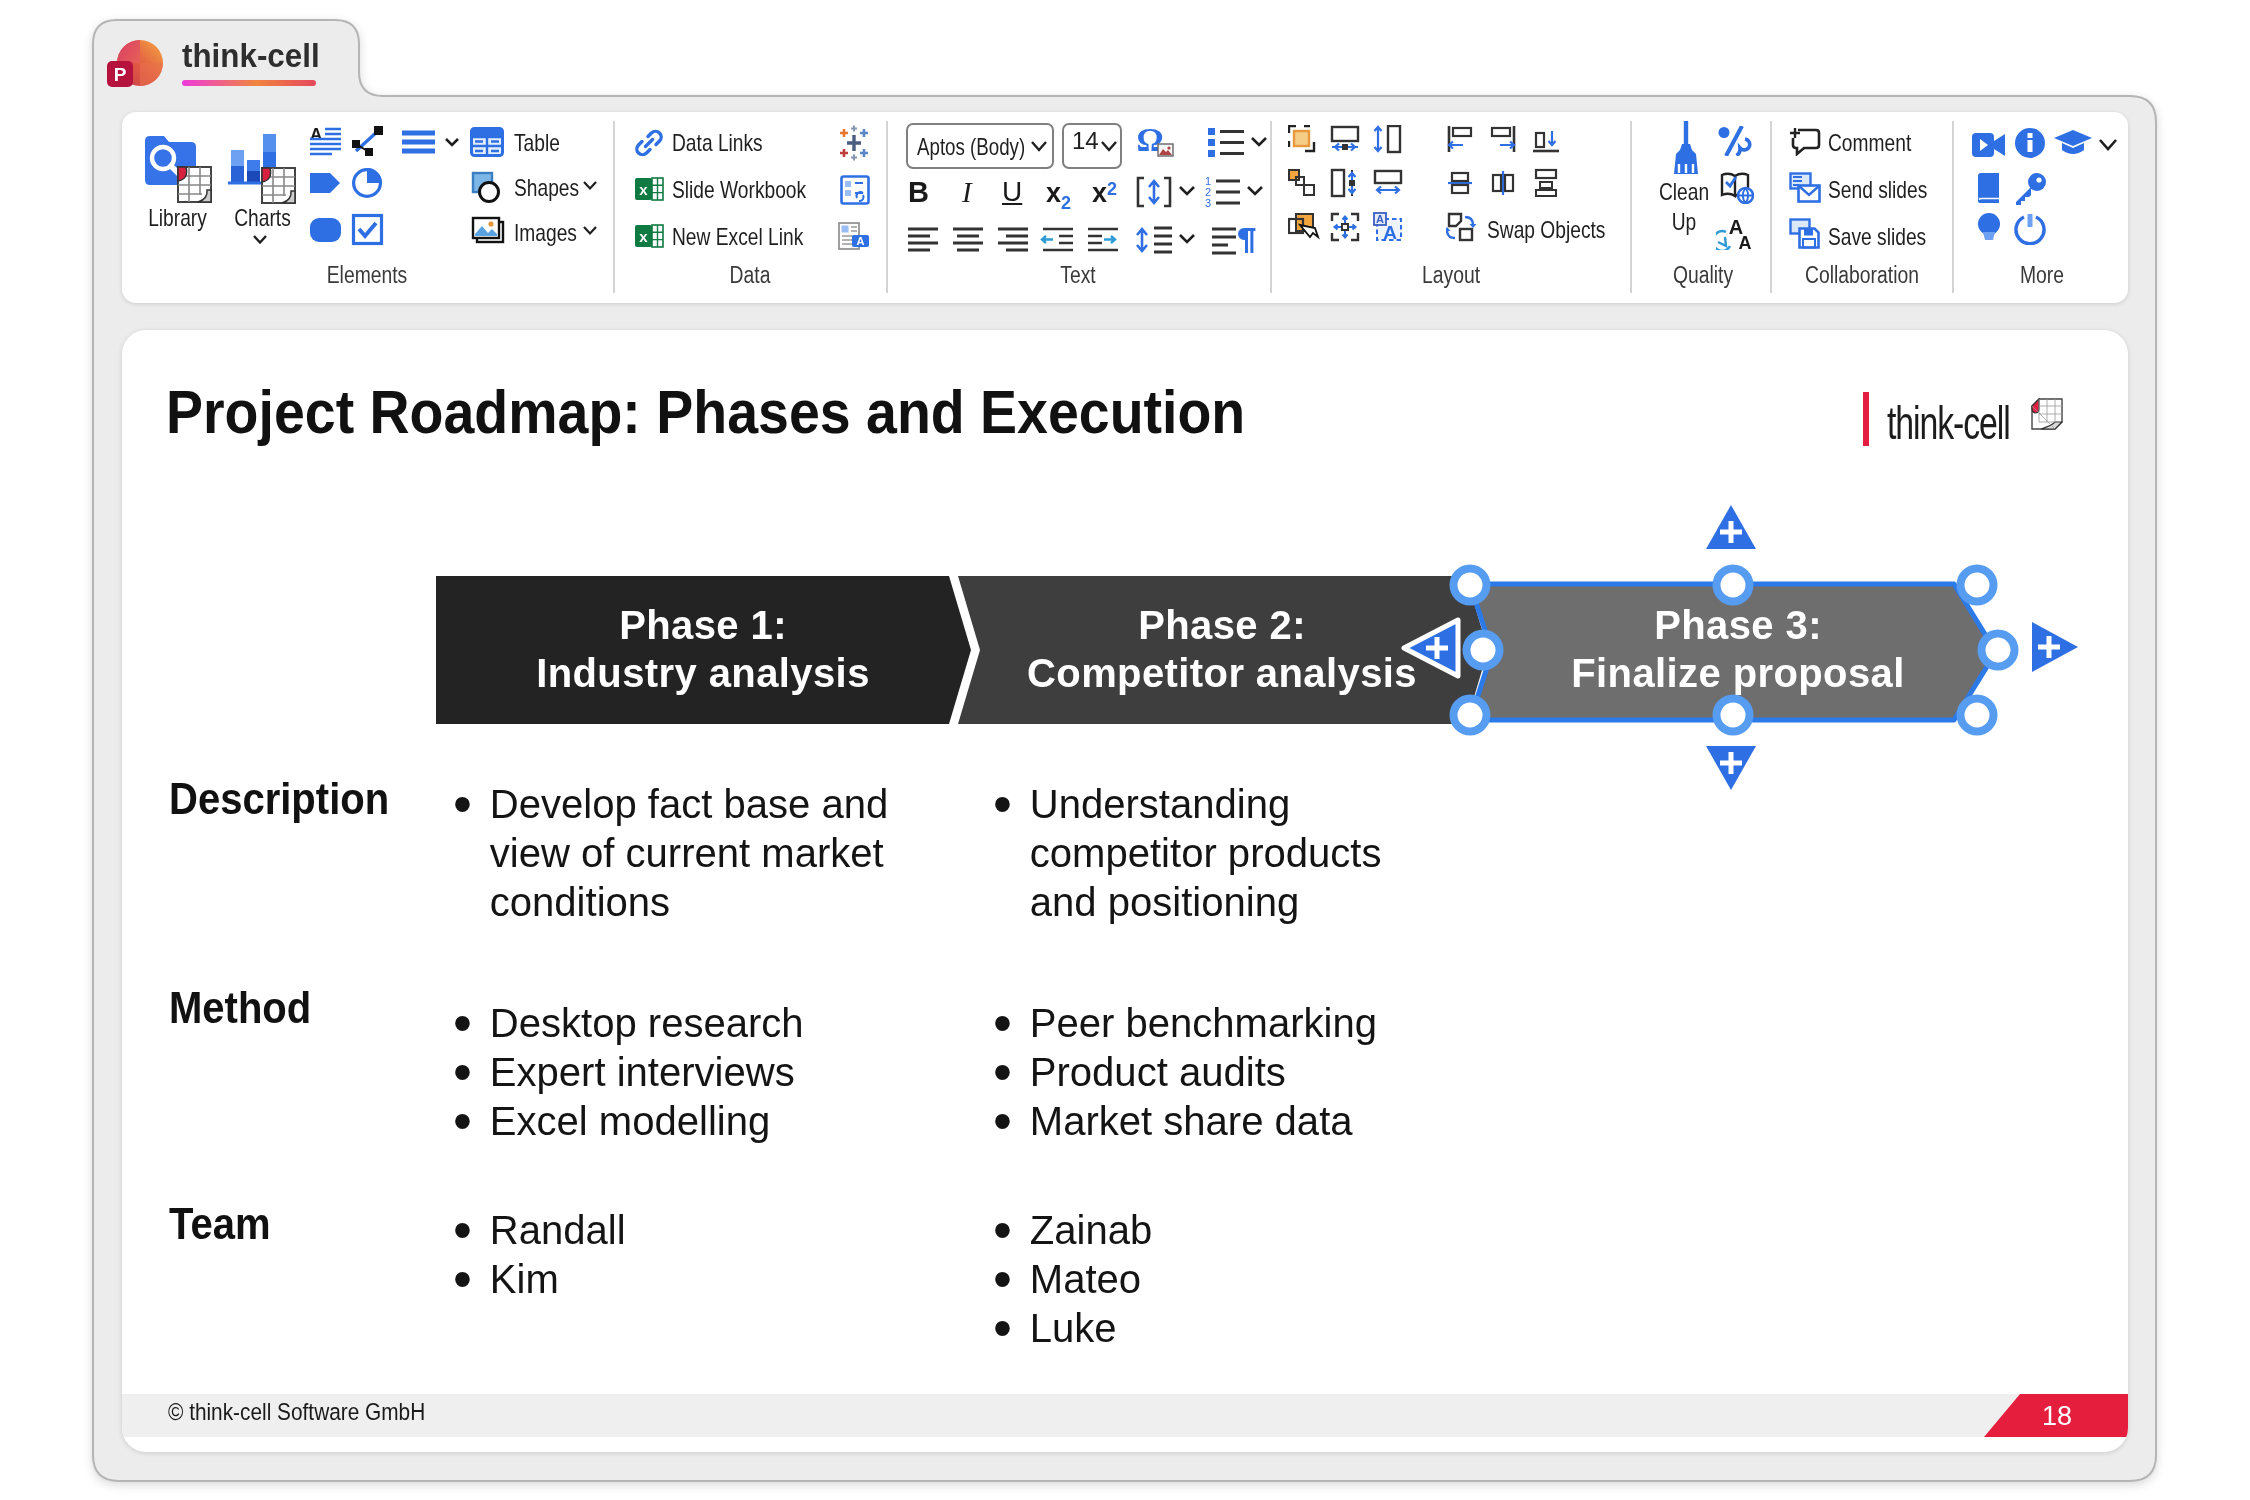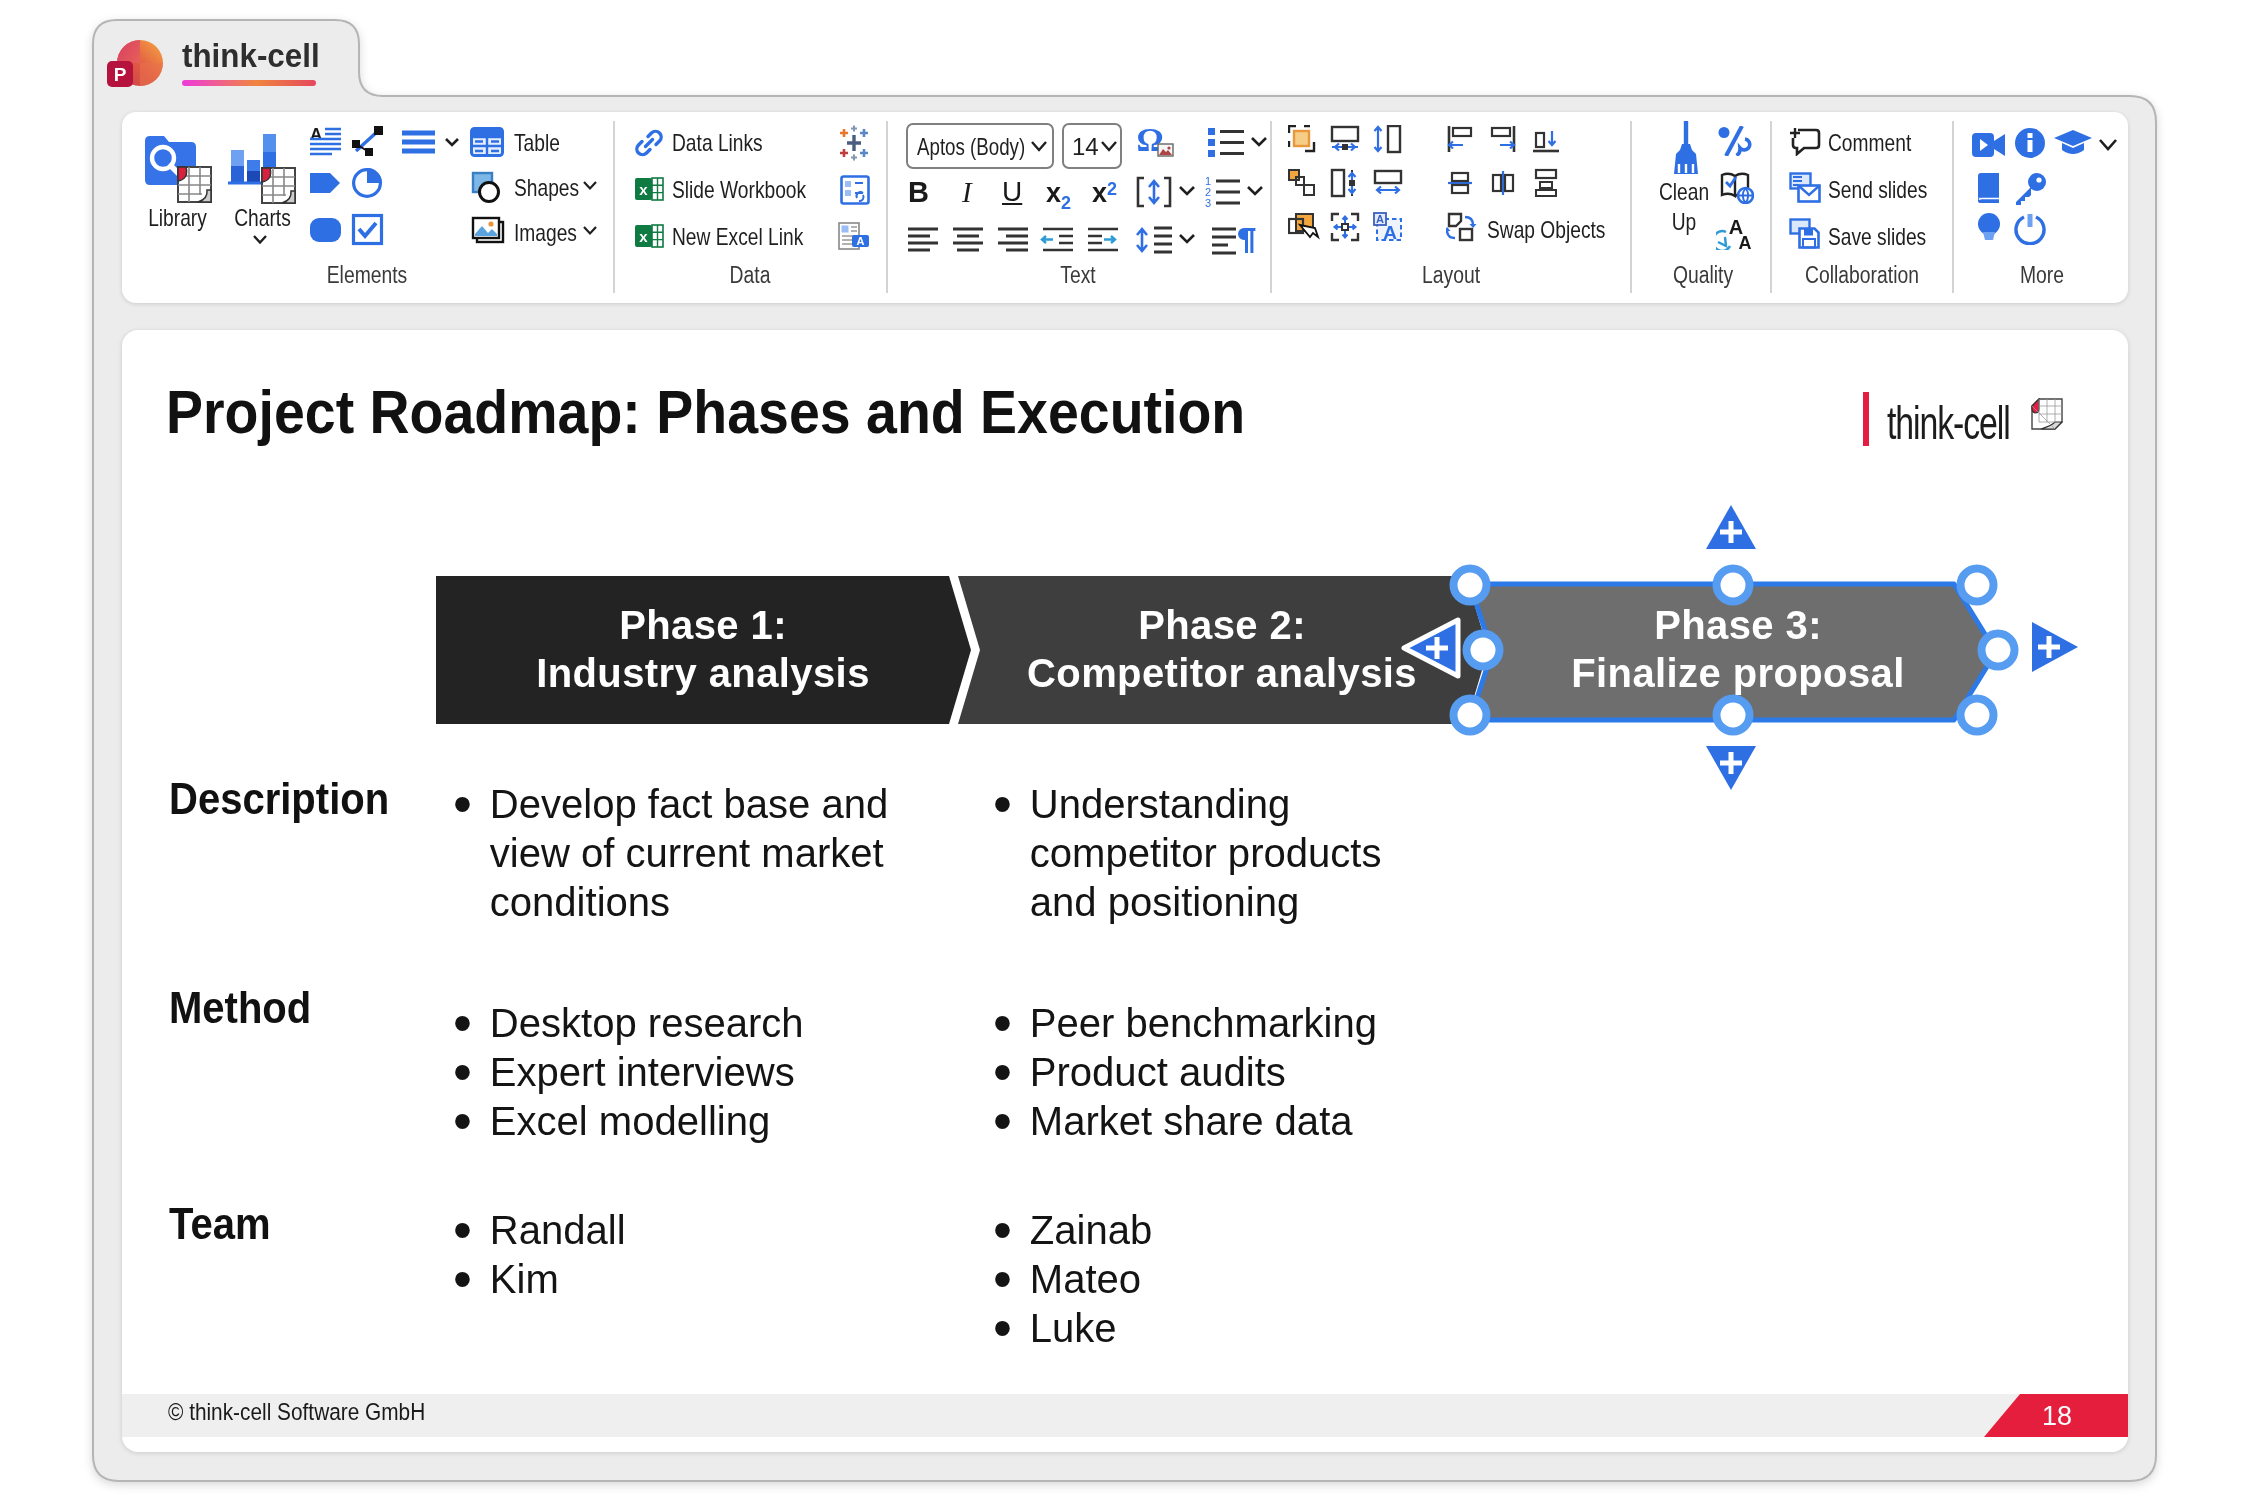--- a/index.html
+++ b/index.html
@@ -3,21 +3,21 @@
 <meta charset="utf-8">
 <style>
 html,body{margin:0;padding:0;}
 body{width:2250px;height:1500px;background:#ffffff;font-family:"Liberation Sans",sans-serif;overflow:hidden;}
 #page{position:absolute;top:0;left:0;width:2250px;height:1500px;}
 .abs{position:absolute;}
 #container{left:0px;top:0px;width:2250px;height:1500px;}
 #tabtext{left:182px;top:37px;font-size:33px;font-weight:bold;color:#2e2e2e;transform:scale(0.95,1);transform-origin:0 0;}
 #tabline{left:182px;top:80px;width:134px;height:6px;border-radius:3px;background:linear-gradient(90deg,#ed3adc 0%,#f0853f 55%,#e5485c 100%);}
 #ribbon{left:122px;top:112px;width:2006px;height:191px;background:#ffffff;border-radius:14px;box-shadow:0 1px 4px rgba(0,0,0,0.14);}
-#slide{left:122px;top:330px;width:2006px;height:1122px;background:#ffffff;border-radius:16px;box-shadow:0 1px 5px rgba(0,0,0,0.14);overflow:hidden;}
+#slide{left:122px;top:330px;width:2006px;height:1122px;background:#ffffff;border-radius:24px;box-shadow:0 1px 5px rgba(0,0,0,0.14);overflow:hidden;}
 .divider{width:2px;background:#d4d4d4;top:121px;height:172px;}
 .glabel{font-size:23px;color:#3a3a3a;top:262px;text-align:center;transform:scale(0.84,1);}
 .rlabel{font-size:24px;color:#1f1f1f;transform:scale(0.8,1);transform-origin:0 50%;white-space:nowrap;}
 .rlabelc{font-size:24px;color:#1f1f1f;transform:scale(0.8,1);text-align:center;white-space:nowrap;}
 #title{left:166px;top:376px;font-size:62px;font-weight:bold;color:#111111;transform:scale(0.895,1);transform-origin:0 0;white-space:nowrap;}
 .rowlabel{font-size:43.5px;font-weight:bold;color:#111111;line-height:49px;transform:scale(0.92,1);transform-origin:0 0;}
 .btxt{font-size:41.5px;color:#141414;line-height:49px;transform:scale(0.965,1);transform-origin:0 0;}
 .bullet-line{display:flex;}
 .bdot{width:38px;flex:none;font-size:56px;line-height:49px;margin-left:-3px;letter-spacing:-10px;}
 #footerbar{left:0px;top:1064px;width:2006px;height:43px;background:#efefef;}
@@ -190,21 +190,21 @@
     <rect x="14" y="13" width="17" height="12" rx="2" fill="#2f6fe4"></rect>
     <text x="22.5" y="23" font-size="11" font-weight="bold" fill="#fff" text-anchor="middle" font-family="Liberation Sans">A</text>
   </svg>
 
   <div class="abs" style="left:906px;top:123px;width:148px;height:46px;border:2px solid #808080;border-radius:7px;box-sizing:border-box;"></div>
   <div class="abs" style="left:917px;top:133px;font-size:24px;color:#1f1f1f;transform:scale(0.78,1);transform-origin:0 0;white-space:nowrap;">Aptos (Body)</div>
   <svg class="abs" style="left:1030px;top:140px;width:20px;height:13px" viewBox="0 0 20 13">
       <path d="M2,2 L9,10 L16,2" stroke="#1f1f1f" stroke-width="2.4" fill="none"></path>
     </svg>
   <div class="abs" style="left:1062px;top:123px;width:60px;height:46px;border:2px solid #808080;border-radius:7px;box-sizing:border-box;"></div>
-  <div class="abs" style="left:1072px;top:133px;font-size:24px;color:#1f1f1f;">14</div>
+  <div class="abs" style="left:1072px;top:127px;font-size:24px;color:#1f1f1f;">14</div>
   <svg class="abs" style="left:1100px;top:140px;width:20px;height:13px" viewBox="0 0 20 13">
       <path d="M2,2 L9,10 L16,2" stroke="#1f1f1f" stroke-width="2.4" fill="none"></path>
     </svg>
   <svg class="abs" style="left:1136px;top:122px;width:38px;height:38px" viewBox="0 0 38 38">
     <text x="14" y="29" font-size="34" font-weight="bold" fill="#2f6fe4" text-anchor="middle" font-family="Liberation Serif">Ω</text>
     <rect x="22" y="22" width="15" height="12" fill="#f6f6f6" stroke="#666" stroke-width="1.4"></rect>
     <path d="M23,33 l4,-6 l3,3 l2,-2 l4,5 Z" fill="#b04343"></path>
     <circle cx="33" cy="26" r="1.6" fill="#b04343"></circle>
   </svg>
   <svg class="abs" style="left:1208px;top:127px;width:70px;height:30px" viewBox="0 0 70 30">

